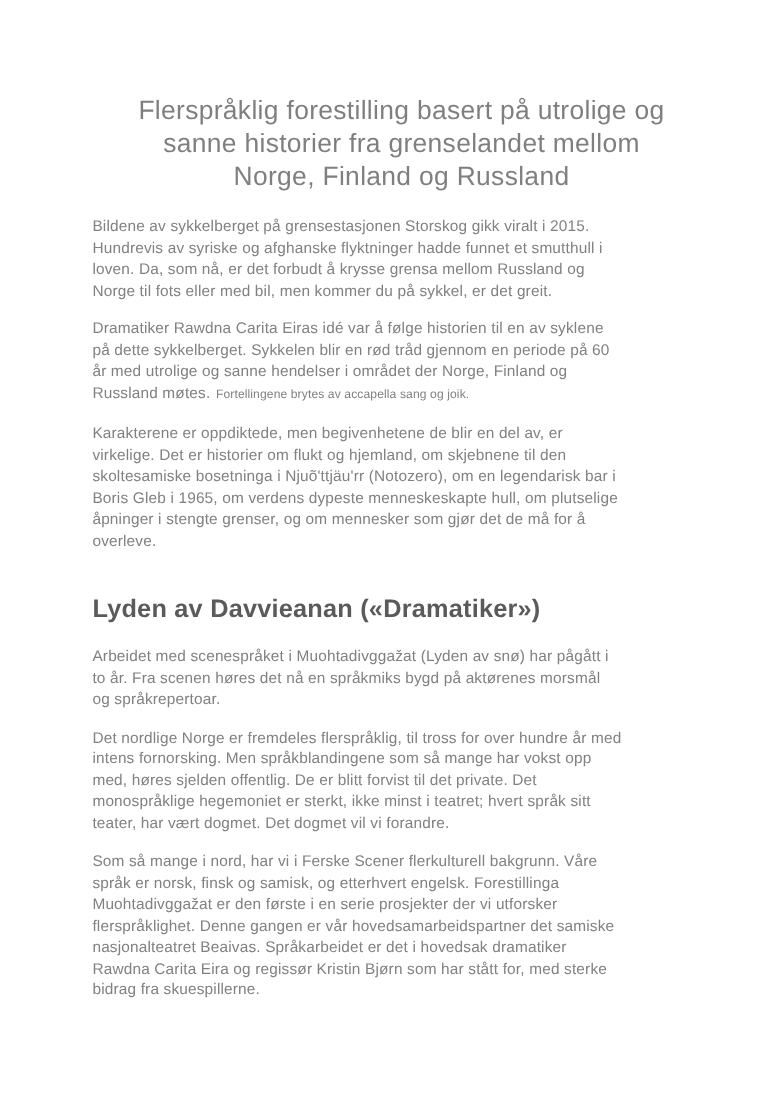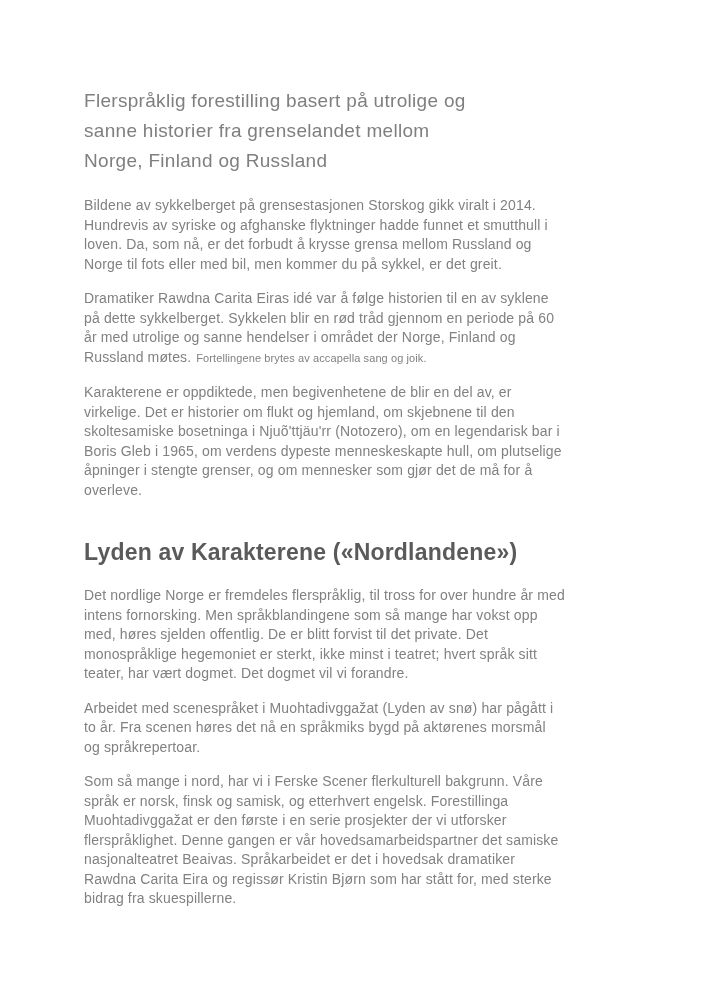--- a/index.html
+++ b/index.html
@@ -14,26 +14,27 @@
     box-sizing: border-box;
     background: #ffffff;
     padding: 86px 60px 40px 84px;
     overflow: hidden;
     font-family: "DejaVu Sans", "Liberation Sans", sans-serif;
   }
   .doc-title {
     margin: 0 0 20px 0;
     max-width: 562px;
     font-family: "Liberation Sans", "DejaVu Sans", sans-serif;
-    font-size: 19px;
+    font-size: 24px;
     line-height: 30px;
     font-weight: 400;
     color: #7f7f7f;
     letter-spacing: 0.3px;
     white-space: pre-line;
+    text-align: center;
   }
   .para {
     margin: 0 0 15px 0;
     max-width: 562px;
     font-family: "Liberation Sans", "DejaVu Sans", sans-serif;
     font-size: 14px;
     line-height: 19.5px;
     font-weight: 400;
     color: #818181;
     letter-spacing: 0.15px;
@@ -57,48 +58,48 @@
 </style>
 </head>
 <body>
 
 <div class="page">
 
   <h1 class="doc-title">Flerspråklig forestilling basert på utrolige og
 sanne historier fra grenselandet mellom
 Norge, Finland og Russland</h1>
 
-  <p class="para">Bildene av sykkelberget på grensestasjonen Storskog gikk viralt i 2014.
+  <p class="para">Bildene av sykkelberget på grensestasjonen Storskog gikk viralt i 2015.
 Hundrevis av syriske og afghanske flyktninger hadde funnet et smutthull i
 loven. Da, som nå, er det forbudt å krysse grensa mellom Russland og
 Norge til fots eller med bil, men kommer du på sykkel, er det greit.</p>
 
   <p class="para"><span>Dramatiker Rawdna Carita Eiras idé var å følge historien til en av syklene
 på dette sykkelberget. Sykkelen blir en rød tråd gjennom en periode på 60
 år med utrolige og sanne hendelser i området der Norge, Finland og
 Russland møtes.</span><span class="note-small">Fortellingene brytes av accapella sang og joik.</span></p>
 
   <p class="para">Karakterene er oppdiktede, men begivenhetene de blir en del av, er
 virkelige. Det er historier om flukt og hjemland, om skjebnene til den
 skoltesamiske bosetninga i Njuõ'ttjäu'rr (Notozero), om en legendarisk bar i
 Boris Gleb i 1965, om verdens dypeste menneskeskapte hull, om plutselige
 åpninger i stengte grenser, og om mennesker som gjør det de må for å
 overleve.</p>
 
-  <h2 class="section-heading">Lyden av Karakterene («Nordlandene»)</h2>
+  <h2 class="section-heading">Lyden av Davvieanan («Dramatiker»)</h2>
+
+  <p class="para">Arbeidet med scenespråket i Muohtadivggažat (Lyden av snø) har pågått i
+to år. Fra scenen høres det nå en språkmiks bygd på aktørenes morsmål
+og språkrepertoar.</p>
 
   <p class="para">Det nordlige Norge er fremdeles flerspråklig, til tross for over hundre år med
 intens fornorsking. Men språkblandingene som så mange har vokst opp
 med, høres sjelden offentlig. De er blitt forvist til det private. Det
 monospråklige hegemoniet er sterkt, ikke minst i teatret; hvert språk sitt
 teater, har vært dogmet. Det dogmet vil vi forandre.</p>
-
-  <p class="para">Arbeidet med scenespråket i Muohtadivggažat (Lyden av snø) har pågått i
-to år. Fra scenen høres det nå en språkmiks bygd på aktørenes morsmål
-og språkrepertoar.</p>
 
   <p class="para">Som så mange i nord, har vi i Ferske Scener flerkulturell bakgrunn. Våre
 språk er norsk, finsk og samisk, og etterhvert engelsk. Forestillinga
 Muohtadivggažat er den første i en serie prosjekter der vi utforsker
 flerspråklighet. Denne gangen er vår hovedsamarbeidspartner det samiske
 nasjonalteatret Beaivas. Språkarbeidet er det i hovedsak dramatiker
 Rawdna Carita Eira og regissør Kristin Bjørn som har stått for, med sterke
 bidrag fra skuespillerne.</p>
 
 </div>

